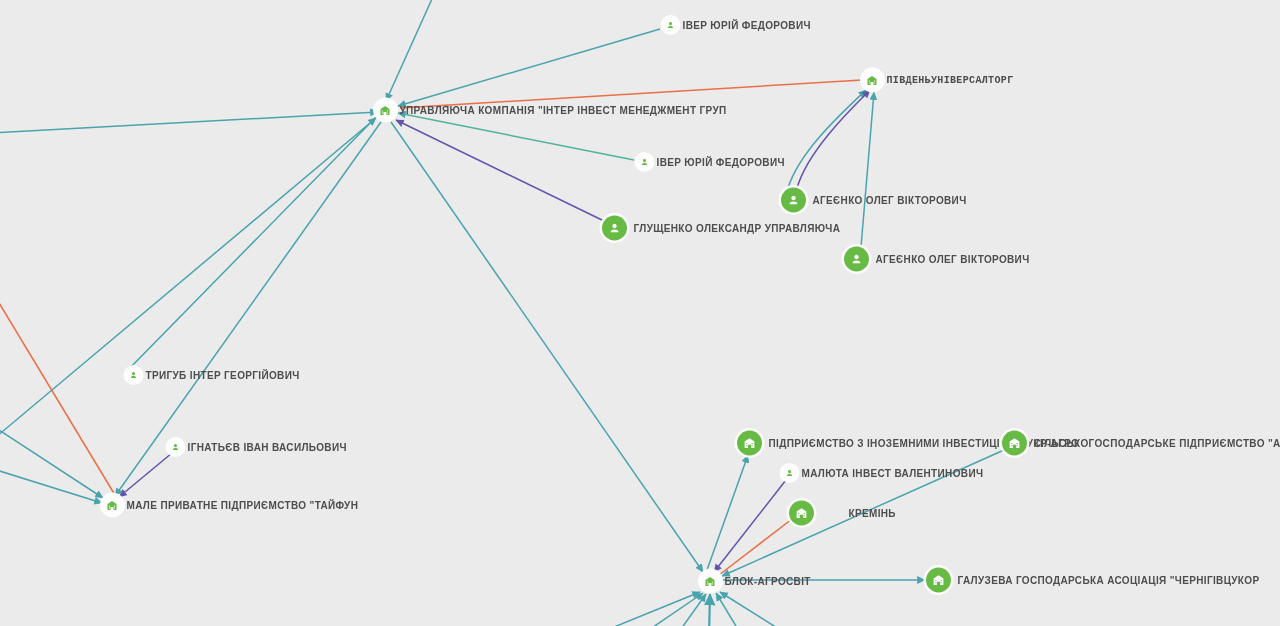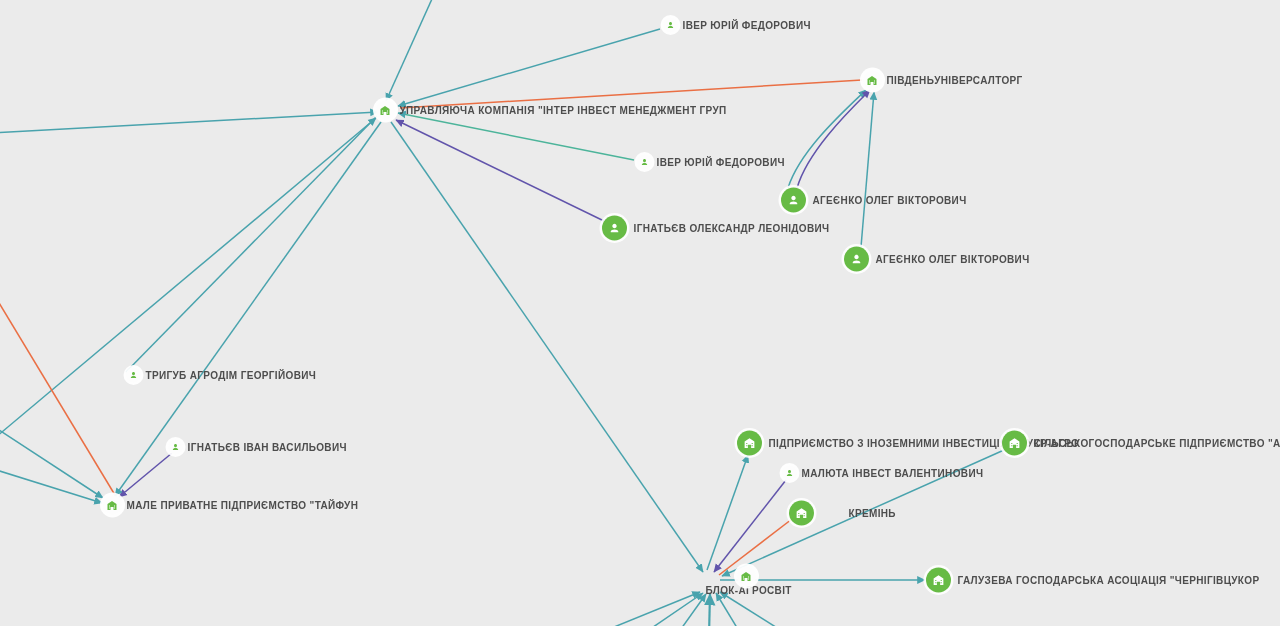--- a/index.html
+++ b/index.html
@@ -154,21 +154,21 @@
 
   <div id="node-container">
       <div class="graph-node node-person-sm" style="left: 670px; top: 25px; margin-left: -7.5px;">
         <span class="node-marker">
           <svg viewBox="0 0 24 24" fill="#67bb45">
             <path d="M12 12.6c2.2 0 4-1.9 4-4.2S14.2 4.2 12 4.2 8 6.1 8 8.4s1.8 4.2 4 4.2zm0 2.1c-3.2 0-7 1.7-7 3.9v1.3h14v-1.3c0-2.2-3.8-3.9-7-3.9z"></path>
           </svg>
         </span>
         <span class="node-label node-label-tight">ІВЕР ЮРІЙ ФЕДОРОВИЧ</span>
       </div>
-      <div class="graph-node node-company" style="left: 872px; top: 80px; margin-left: -9.5px;">
+      <div class="graph-node node-company" style="left: 872px; top: 80px; margin-left: -9.5px; font-family: Liberation Mono, monospace;">
         <span class="node-marker">
           <svg viewBox="0 0 24 24" fill="#67bb45">
             <path d="M3 21V9l9-6 9 6v12h-6v-6H9v6H3zm3-3h2v-2H6v2zm0-4h2v-2H6v2zm10 4h2v-2h-2v2zm0-4h2v-2h-2v2z"></path>
           </svg>
         </span>
         <span class="node-label node-label-tight">ПІВДЕНЬУНІВЕРСАЛТОРГ</span>
       </div>
       <div class="graph-node node-company" style="left: 385px; top: 110px; margin-left: -9.5px;">
         <span class="node-marker">
           <svg viewBox="0 0 24 24" fill="#67bb45">
@@ -192,37 +192,37 @@
           </svg>
         </span>
         <span class="node-label">АГЕЄНКО ОЛЕГ ВІКТОРОВИЧ</span>
       </div>
       <div class="graph-node node-person-lg" style="left: 614px; top: 228px; margin-left: -12.5px;">
         <span class="node-marker">
           <svg viewBox="0 0 24 24" fill="#ffffff">
             <path d="M12 12.6c2.2 0 4-1.9 4-4.2S14.2 4.2 12 4.2 8 6.1 8 8.4s1.8 4.2 4 4.2zm0 2.1c-3.2 0-7 1.7-7 3.9v1.3h14v-1.3c0-2.2-3.8-3.9-7-3.9z"></path>
           </svg>
         </span>
-        <span class="node-label">ІГНАТЬЄВ ОЛЕКСАНДР ЛЕОНІДОВИЧ</span>
+        <span class="node-label">ГЛУЩЕНКО ОЛЕКСАНДР УПРАВЛЯЮЧА</span>
       </div>
       <div class="graph-node node-person-lg" style="left: 856px; top: 259px; margin-left: -12.5px;">
         <span class="node-marker">
           <svg viewBox="0 0 24 24" fill="#ffffff">
             <path d="M12 12.6c2.2 0 4-1.9 4-4.2S14.2 4.2 12 4.2 8 6.1 8 8.4s1.8 4.2 4 4.2zm0 2.1c-3.2 0-7 1.7-7 3.9v1.3h14v-1.3c0-2.2-3.8-3.9-7-3.9z"></path>
           </svg>
         </span>
         <span class="node-label">АГЕЄНКО ОЛЕГ ВІКТОРОВИЧ</span>
       </div>
       <div class="graph-node node-person-sm" style="left: 133px; top: 375px; margin-left: -7.5px;">
         <span class="node-marker">
           <svg viewBox="0 0 24 24" fill="#67bb45">
             <path d="M12 12.6c2.2 0 4-1.9 4-4.2S14.2 4.2 12 4.2 8 6.1 8 8.4s1.8 4.2 4 4.2zm0 2.1c-3.2 0-7 1.7-7 3.9v1.3h14v-1.3c0-2.2-3.8-3.9-7-3.9z"></path>
           </svg>
         </span>
-        <span class="node-label node-label-tight">ТРИГУБ АГРОДІМ ГЕОРГІЙОВИЧ</span>
+        <span class="node-label node-label-tight">ТРИГУБ ІНТЕР ГЕОРГІЙОВИЧ</span>
       </div>
       <div class="graph-node node-person-sm" style="left: 175px; top: 447px; margin-left: -7.5px; text-align: right;">
         <span class="node-marker">
           <svg viewBox="0 0 24 24" fill="#67bb45">
             <path d="M12 12.6c2.2 0 4-1.9 4-4.2S14.2 4.2 12 4.2 8 6.1 8 8.4s1.8 4.2 4 4.2zm0 2.1c-3.2 0-7 1.7-7 3.9v1.3h14v-1.3c0-2.2-3.8-3.9-7-3.9z"></path>
           </svg>
         </span>
         <span class="node-label node-label-tight">ІГНАТЬЄВ ІВАН ВАСИЛЬОВИЧ</span>
       </div>
       <div class="graph-node node-company-lg" style="left: 749px; top: 443px; margin-left: -12.5px;">
@@ -258,21 +258,21 @@
         <span class="node-label node-label-tight">МАЛЕ ПРИВАТНЕ ПІДПРИЄМСТВО "ТАЙФУН</span>
       </div>
       <div class="graph-node node-company-lg" style="left: 801px; top: 513px; margin-left: -12.5px; gap: 28px;">
         <span class="node-marker">
           <svg viewBox="0 0 24 24" fill="#ffffff">
             <path d="M3 21V9l9-6 9 6v12h-6v-6H9v6H3zm3-3h2v-2H6v2zm0-4h2v-2H6v2zm10 4h2v-2h-2v2zm0-4h2v-2h-2v2z"></path>
           </svg>
         </span>
         <span class="node-label">КРЕМІНЬ</span>
       </div>
-      <div class="graph-node node-company" style="left: 710px; top: 581px; margin-left: -9.5px; flex-direction: column;">
+      <div class="graph-node node-company" style="left: 710px; top: 581px; margin-left: -9.5px;">
         <span class="node-marker">
           <svg viewBox="0 0 24 24" fill="#67bb45">
             <path d="M3 21V9l9-6 9 6v12h-6v-6H9v6H3zm3-3h2v-2H6v2zm0-4h2v-2H6v2zm10 4h2v-2h-2v2zm0-4h2v-2h-2v2z"></path>
           </svg>
         </span>
         <span class="node-label node-label-tight">БЛОК-АГРОСВІТ</span>
       </div>
       <div class="graph-node node-company-lg" style="left: 938px; top: 580px; margin-left: -12.5px; text-align: center;">
         <span class="node-marker">
           <svg viewBox="0 0 24 24" fill="#ffffff">

